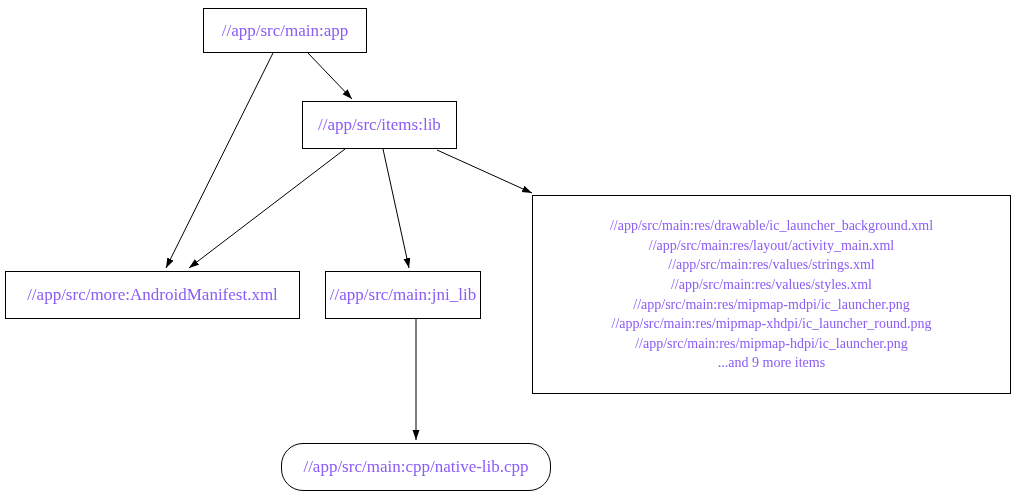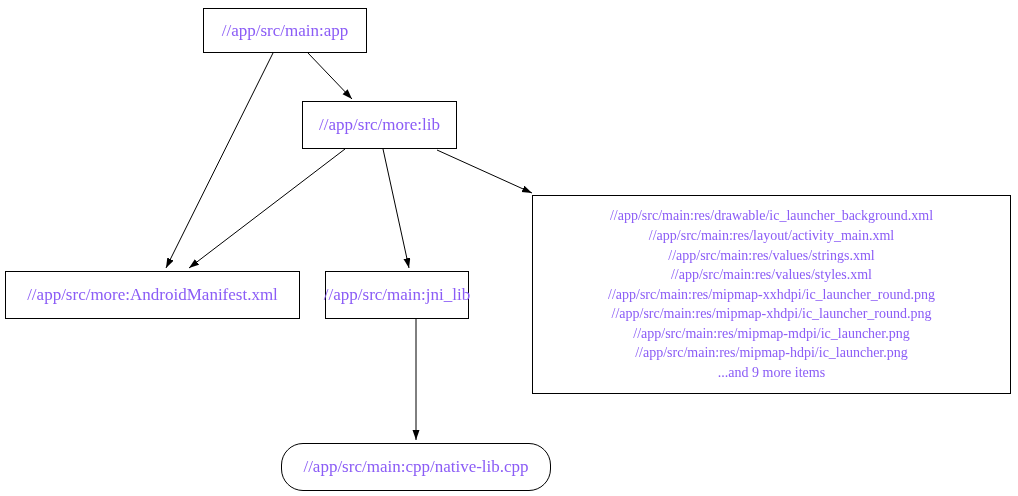--- a/index.html
+++ b/index.html
@@ -33,21 +33,21 @@
     align-items: center;
     justify-content: center;
     font-size: 17px;
     line-height: 1.15;
     white-space: nowrap;
     text-align: center;
   }
   .node-app        { left: 203px; top: 8px;   width: 164px; height: 45px; }
   .node-lib        { left: 302px; top: 101px; width: 155px; height: 48px; }
   .node-manifest   { left: 5px;   top: 271px; width: 295px; height: 48px; }
-  .node-jni-lib    { left: 325px; top: 271px; width: 144px; height: 48px; }
+  .node-jni-lib    { left: 325px; top: 271px; width: 156px; height: 48px; }
   .node-native-lib { left: 281px; top: 443px; width: 270px; height: 48px; border-radius: 22px; }
   .node-res {
     left: 532px; top: 195px; width: 479px; height: 199px;
     flex-direction: column;
     font-size: 14px;
     line-height: 19.6px;
   }
   .res-line {
     display: block;
   }
@@ -71,39 +71,38 @@
         <line x1="437" y1="150" x2="532" y2="193" stroke="#000000" stroke-width="1" marker-end="url(#arrowhead)"></line>
         <line x1="416" y1="319" x2="416" y2="440" stroke="#000000" stroke-width="1" marker-end="url(#arrowhead)"></line>
       </g>
   </svg>
 
   <div class="node node-app">
     <span>//app/src/main:app</span>
   </div>
 
   <div class="node node-lib">
-    <span>//app/src/more:lib</span>
+    <span>//app/src/items:lib</span>
   </div>
 
   <div class="node node-manifest">
     <span>//app/src/more:AndroidManifest.xml</span>
   </div>
 
   <div class="node node-jni-lib">
     <span>//app/src/main:jni_lib</span>
   </div>
 
   <div class="node node-res">
     <span class="res-line">//app/src/main:res/drawable/ic_launcher_background.xml</span>
     <span class="res-line">//app/src/main:res/layout/activity_main.xml</span>
     <span class="res-line">//app/src/main:res/values/strings.xml</span>
     <span class="res-line">//app/src/main:res/values/styles.xml</span>
-    <span class="res-line">//app/src/main:res/mipmap-xxhdpi/ic_launcher_round.png</span>
+    <span class="res-line">//app/src/main:res/mipmap-mdpi/ic_launcher.png</span>
     <span class="res-line">//app/src/main:res/mipmap-xhdpi/ic_launcher_round.png</span>
-    <span class="res-line">//app/src/main:res/mipmap-mdpi/ic_launcher.png</span>
     <span class="res-line">//app/src/main:res/mipmap-hdpi/ic_launcher.png</span>
     <span class="res-line">...and 9 more items</span>
   </div>
 
   <div class="node node-native-lib">
     <span>//app/src/main:cpp/native-lib.cpp</span>
   </div>
 
 </div>
 

